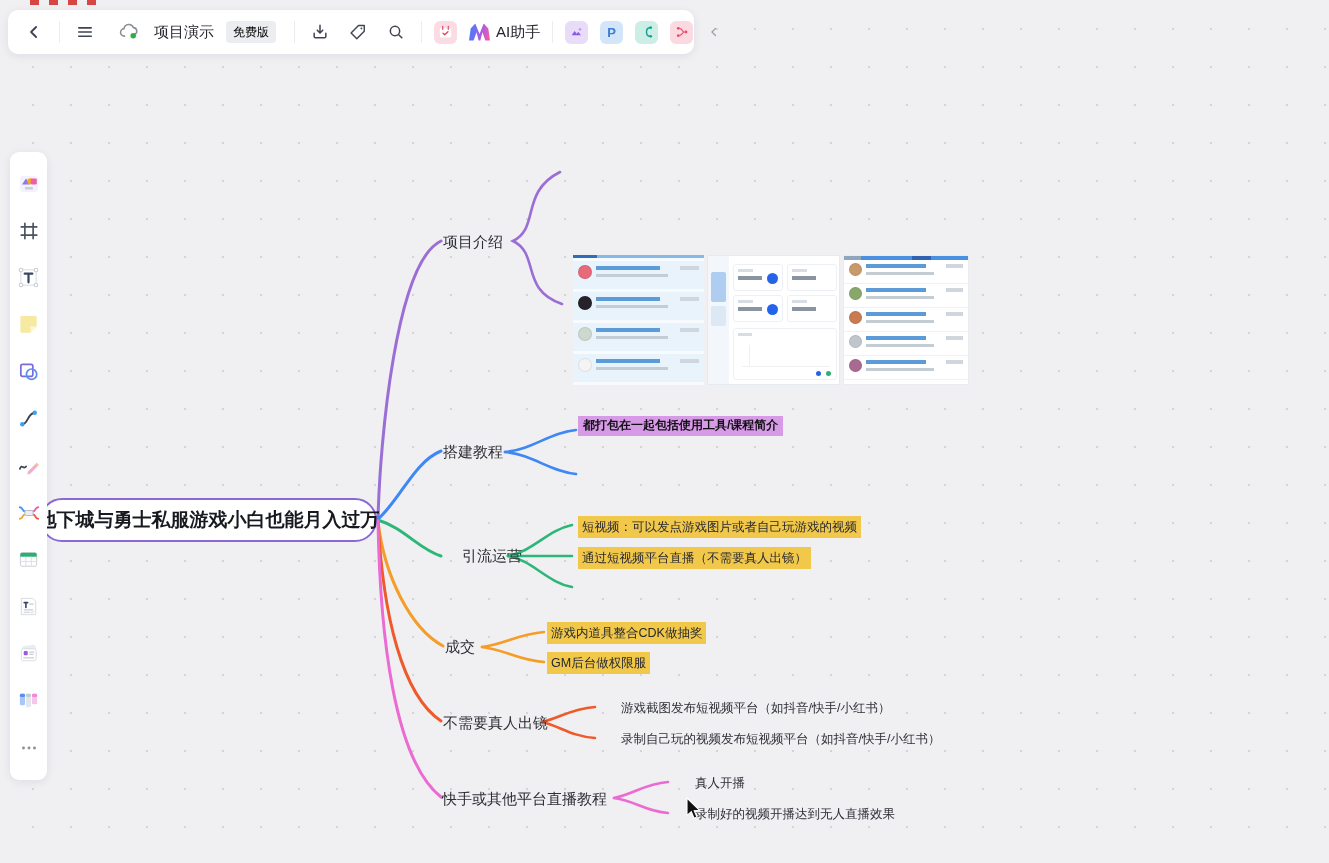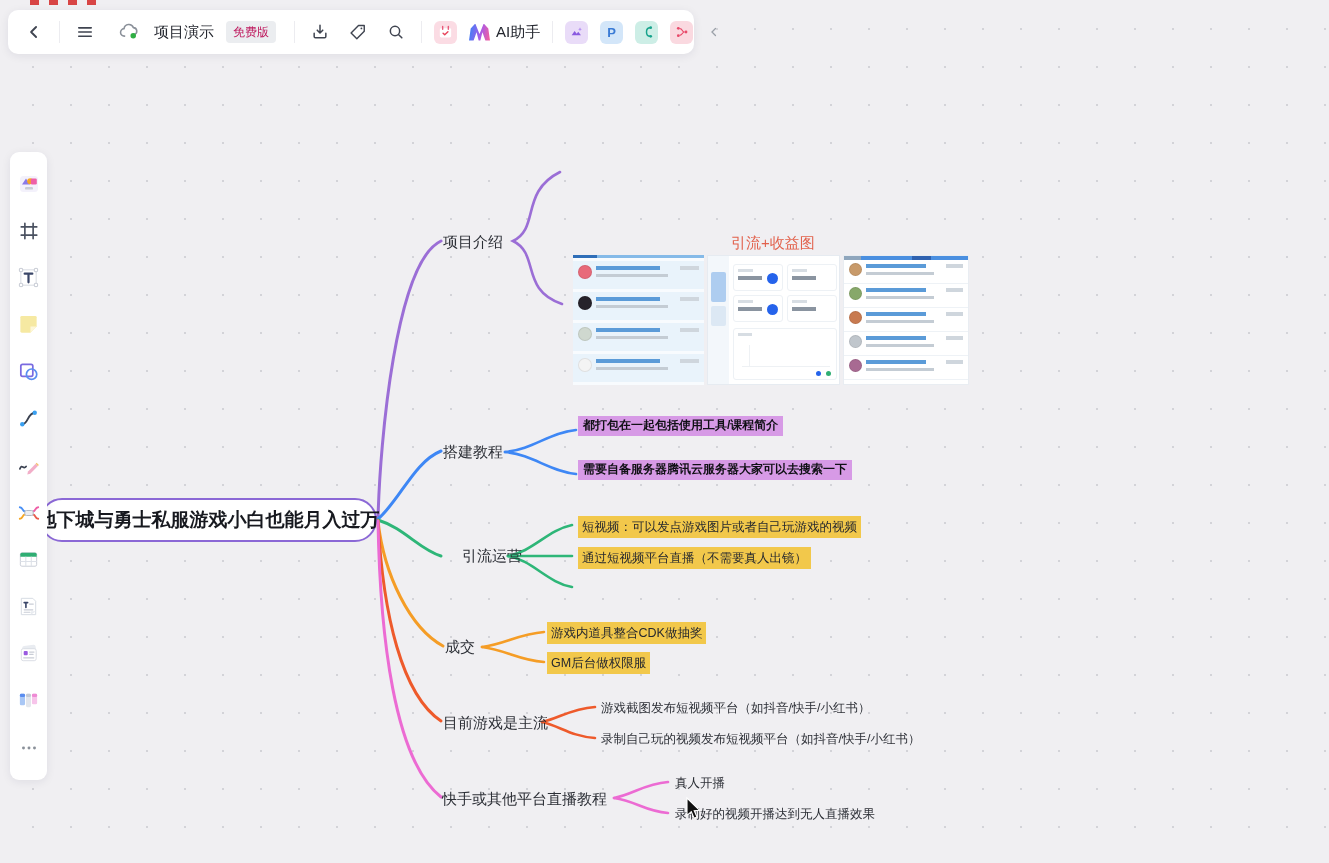--- a/index.html
+++ b/index.html
@@ -18,21 +18,21 @@
   
   .toolbar {
     position:absolute; left:8px; top:10px; width:686px; height:44px;
     background:#fff; border-radius:10px;
     box-shadow:0 2px 10px rgba(30,30,60,.08);
     display:flex; align-items:center; padding:0 13px; gap:12px; z-index:30;
   }
   .tb-divider { width:1px; height:22px; background:#ececf0; flex:0 0 auto; }
   .tb-btn { width:26px; height:26px; display:flex; align-items:center; justify-content:center; border-radius:6px; flex:0 0 auto; cursor:pointer; }
   .tb-title { font-size:15px; color:#23262e; font-weight:500; white-space:nowrap; }
-  .plan-badge { background:#ebedf0; color:#be185d; font-size:12px; padding:2.5px 7px; border-radius:4px; white-space:nowrap; }
+  .plan-badge { background:#ebedf0; color:#000000; font-size:12px; padding:2.5px 7px; border-radius:4px; white-space:nowrap; }
   .appicon { width:23px; height:23px; border-radius:6px; display:flex; align-items:center; justify-content:center; flex:0 0 auto; cursor:pointer; }
   .ai-logo { width:21px; height:17px; flex:0 0 auto;
     background:linear-gradient(100deg,#4a7df5 10%,#a95ae8 55%,#f05fa0 95%);
     clip-path:polygon(0 100%, 8% 30%, 30% 0, 50% 62%, 70% 0, 92% 30%, 100% 100%, 78% 100%, 64% 52%, 54% 100%, 46% 100%, 36% 52%, 22% 100%);
   }
   .ai-label { font-size:15px; color:#23262e; font-weight:500; white-space:nowrap; }
 
   
   .sidebar {
     position:absolute; left:10px; top:152px; width:37px; height:628px;
@@ -48,21 +48,21 @@
   .root-node {
     position:absolute; left:40px; top:498px; width:337px; height:44px; z-index:5;
     background:#fff; border:2.5px solid #8b68d6; border-radius:22px;
     display:flex; align-items:center; justify-content:center;
     font-size:19px; font-weight:700; color:#17191f; white-space:nowrap; cursor:pointer;
   }
   .node-label {
     position:absolute; z-index:4; font-size:15px; color:#2c2f36; white-space:nowrap; cursor:pointer;
   }
   .child-plain {
-    position:absolute; z-index:4; font-size:12.5px; color:#2c2f36; white-space:nowrap; cursor:pointer;
+    position:absolute; z-index:4; font-size:12.5px; color:#2c2f36; white-space:nowrap; cursor:pointer;margin-left:20px;
   }
   .hl-purple {
     position:absolute; z-index:4; white-space:nowrap; cursor:pointer;
     font-size:12px; font-weight:700; color:#101015;
     background:#d79ae6; padding:1px 5px 2px;
   }
   .hl-yellow {
     position:absolute; z-index:4; white-space:nowrap; cursor:pointer;
     font-size:12.5px; color:#26282e;
     background:#f2c84b; padding:2.5px 4px;
@@ -145,25 +145,24 @@
       <path stroke="#ec6bd3" stroke-width="2.6" d="M614,798 C636,801 644,811 668,813"></path>
     </g>
   </svg>
 
   <div class="root-node">地下城与勇士私服游戏小白也能月入过万</div>
 
   <div class="node-label" style="left:443px;top:233px">项目介绍</div>
   <div class="node-label" style="left:443px;top:443px">搭建教程</div>
   <div class="node-label" style="left:462px;top:547px">引流运营</div>
   <div class="node-label" style="left:445px;top:638px">成交</div>
-  <div class="node-label" style="left:443px;top:714px">目前游戏是主流</div>
+  <div class="node-label" style="left:443px;top:714px">不需要真人出镜</div>
   <div class="node-label" style="left:442px;top:790px">快手或其他平台直播教程</div>
 
 
-  <div class="img-caption">引流+收益图</div>
 
   <div class="thumb-strip">
     <div class="thumb thumb-l">
       <div class="tl-bar"></div>
       <div class="trow">
           <span class="av" style="background:#e86a7a"></span>
           <span class="tl">
             <i class="l1"></i>
             <i class="l2"></i>
           </span>
@@ -257,21 +256,20 @@
           <span class="av" style="background:#a86a92"></span>
           <span class="tl">
             <i class="l1"></i>
             <i class="l2"></i>
           </span>
         </div>
     </div>
   </div>
 
   <div class="hl-purple" style="left:578px;top:416px">都打包在一起包括使用工具/课程简介</div>
-  <div class="hl-purple" style="left:578px;top:460px">需要自备服务器腾讯云服务器大家可以去搜索一下</div>
 
   <div class="hl-yellow" style="left:578px;top:547px">通过短视频平台直播（不需要真人出镜）</div>
   <div class="hl-yellow" style="left:578px;top:516px">短视频：可以发点游戏图片或者自己玩游戏的视频</div>
 
   <div class="hl-yellow" style="left:547px;top:622px">游戏内道具整合CDK做抽奖</div>
   <div class="hl-yellow" style="left:547px;top:652px">GM后台做权限服</div>
 
   <div class="child-plain" style="left:601px;top:700px">游戏截图发布短视频平台（如抖音/快手/小红书）</div>
   <div class="child-plain" style="left:601px;top:731px">录制自己玩的视频发布短视频平台（如抖音/快手/小红书）</div>
 

